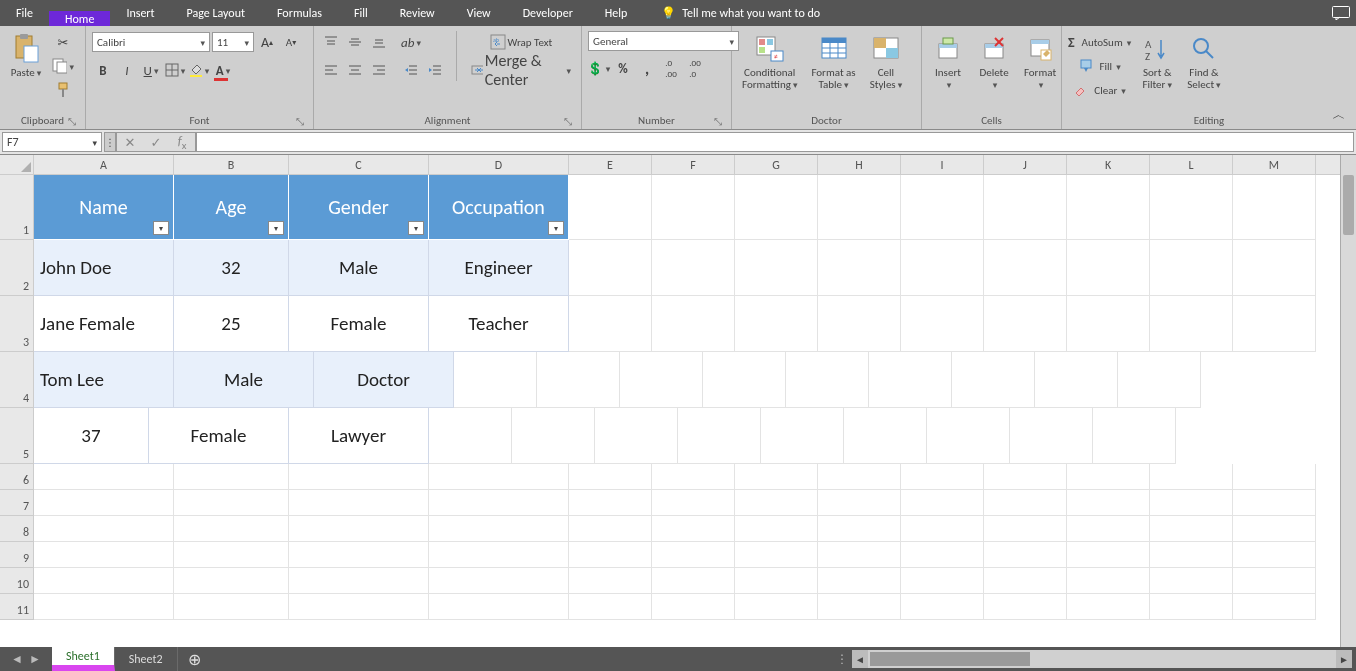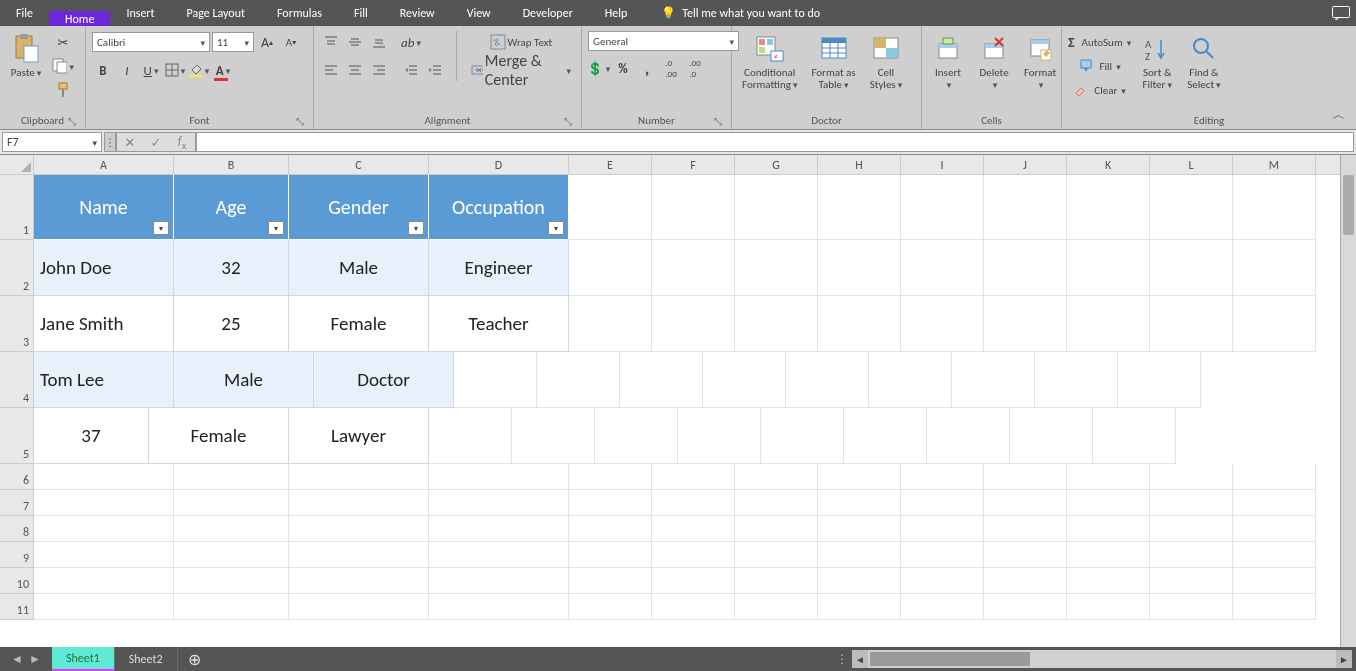--- a/index.html
+++ b/index.html
@@ -60,21 +60,21 @@
 .tcell.center { justify-content:center; }
 
 .vscroll { position:absolute; top:155px; right:0; width:16px; bottom:24px; background:#d9d9d9; border-left:1px solid #aaa; }
 .vscroll .thumb { position:absolute; left:2px; right:2px; top:20px; height:60px; background:#ababab; border-radius:2px; }
 
 
 .status { position:absolute; left:0; right:0; bottom:0; height:24px; background:#555; display:flex; align-items:stretch; }
 .sheet-nav { display:flex; align-items:center; gap:0; padding:0 8px; color:#bbb; }
 .sheet-nav span { width:18px; text-align:center; cursor:pointer; font-size:12px; }
 .sheet-tab { padding:0 14px; display:flex; align-items:center; font-size:12px; cursor:pointer; border-right:1px solid #6a6a6a; }
-.sheet-tab.active { background:#5eead4; color:#2a6f2a; border-bottom:2px solid #d946ef; }
+.sheet-tab.active { background:#ffffff; color:#2a6f2a; border-bottom:6px solid #d946ef; }
 .sheet-tab.inactive { color:#ddd; }
 .add-sheet { width:34px; display:flex; align-items:center; justify-content:center; color:#ddd; font-size:16px; cursor:pointer; }
 .status .flex { flex:1; }
 .hscroll { width:500px; background:#d0d0d0; margin:3px 4px; position:relative; }
 .hscroll .btn { position:absolute; top:0; bottom:0; width:16px; background:#bcbcbc; display:flex; align-items:center; justify-content:center; font-size:10px; }
 .hscroll .btn.l { left:0; } .hscroll .btn.r { right:0; }
 .hscroll .thumb { position:absolute; left:18px; top:2px; bottom:2px; width:160px; background:#9a9a9a; }
 
 svg { display:block; }
 </style>
@@ -517,21 +517,21 @@
         <div class="cell" style="width:83px"></div>
         <div class="cell" style="width:83px"></div>
         <div class="cell" style="width:83px"></div>
         <div class="cell" style="width:83px"></div>
         <div class="cell" style="width:83px"></div>
         <div class="cell" style="width:83px"></div>
         <div class="cell" style="width:83px"></div>
       </div>
       <div class="gridrow datarow">
         <div class="rowhdr">3</div>
-        <div class="cell tcell trow-odd " style="width:140px">Jane Smith</div>
+        <div class="cell tcell trow-odd " style="width:140px">Jane Female</div>
         <div class="cell tcell trow-odd center" style="width:115px">25</div>
         <div class="cell tcell trow-odd center" style="width:140px">Female</div>
         <div class="cell tcell trow-odd center" style="width:140px">Teacher</div>
         <div class="cell" style="width:83px"></div>
         <div class="cell" style="width:83px"></div>
         <div class="cell" style="width:83px"></div>
         <div class="cell" style="width:83px"></div>
         <div class="cell" style="width:83px"></div>
         <div class="cell" style="width:83px"></div>
         <div class="cell" style="width:83px"></div>

